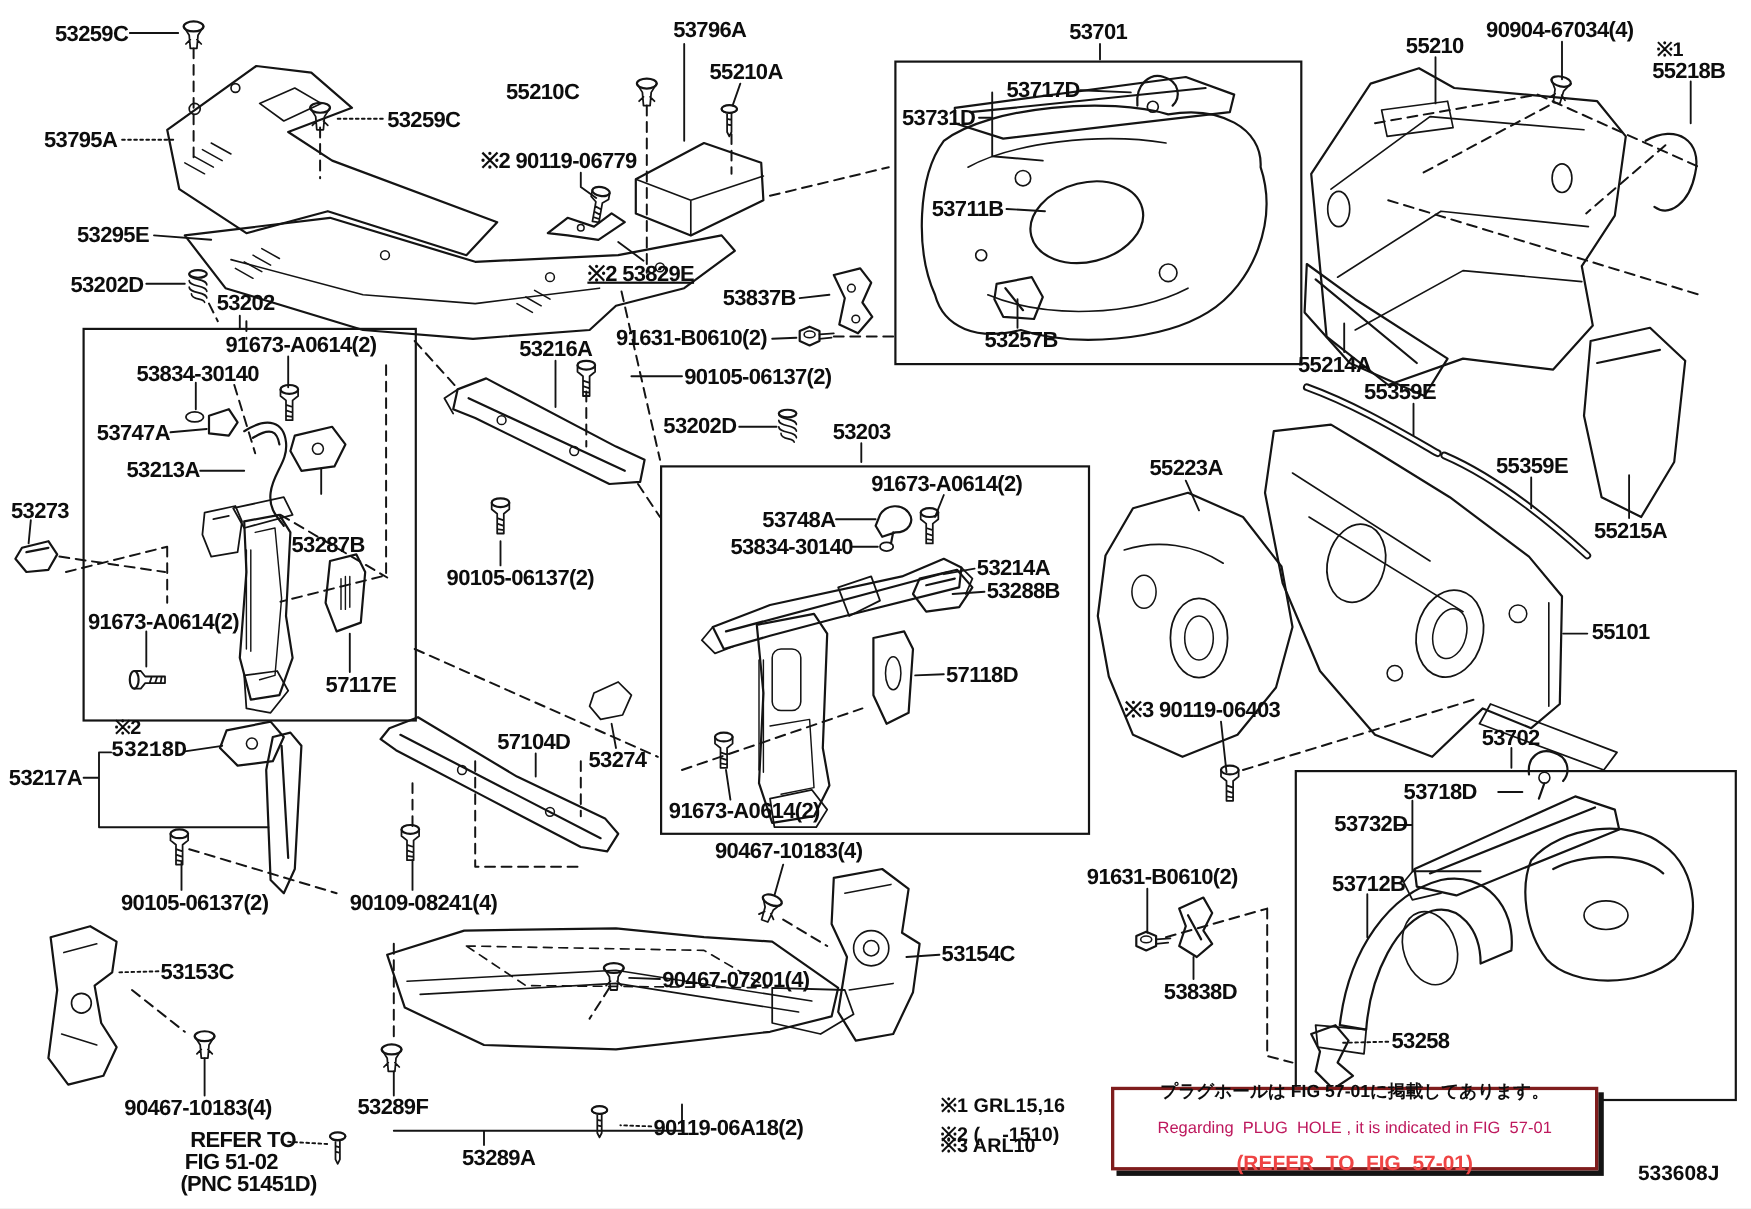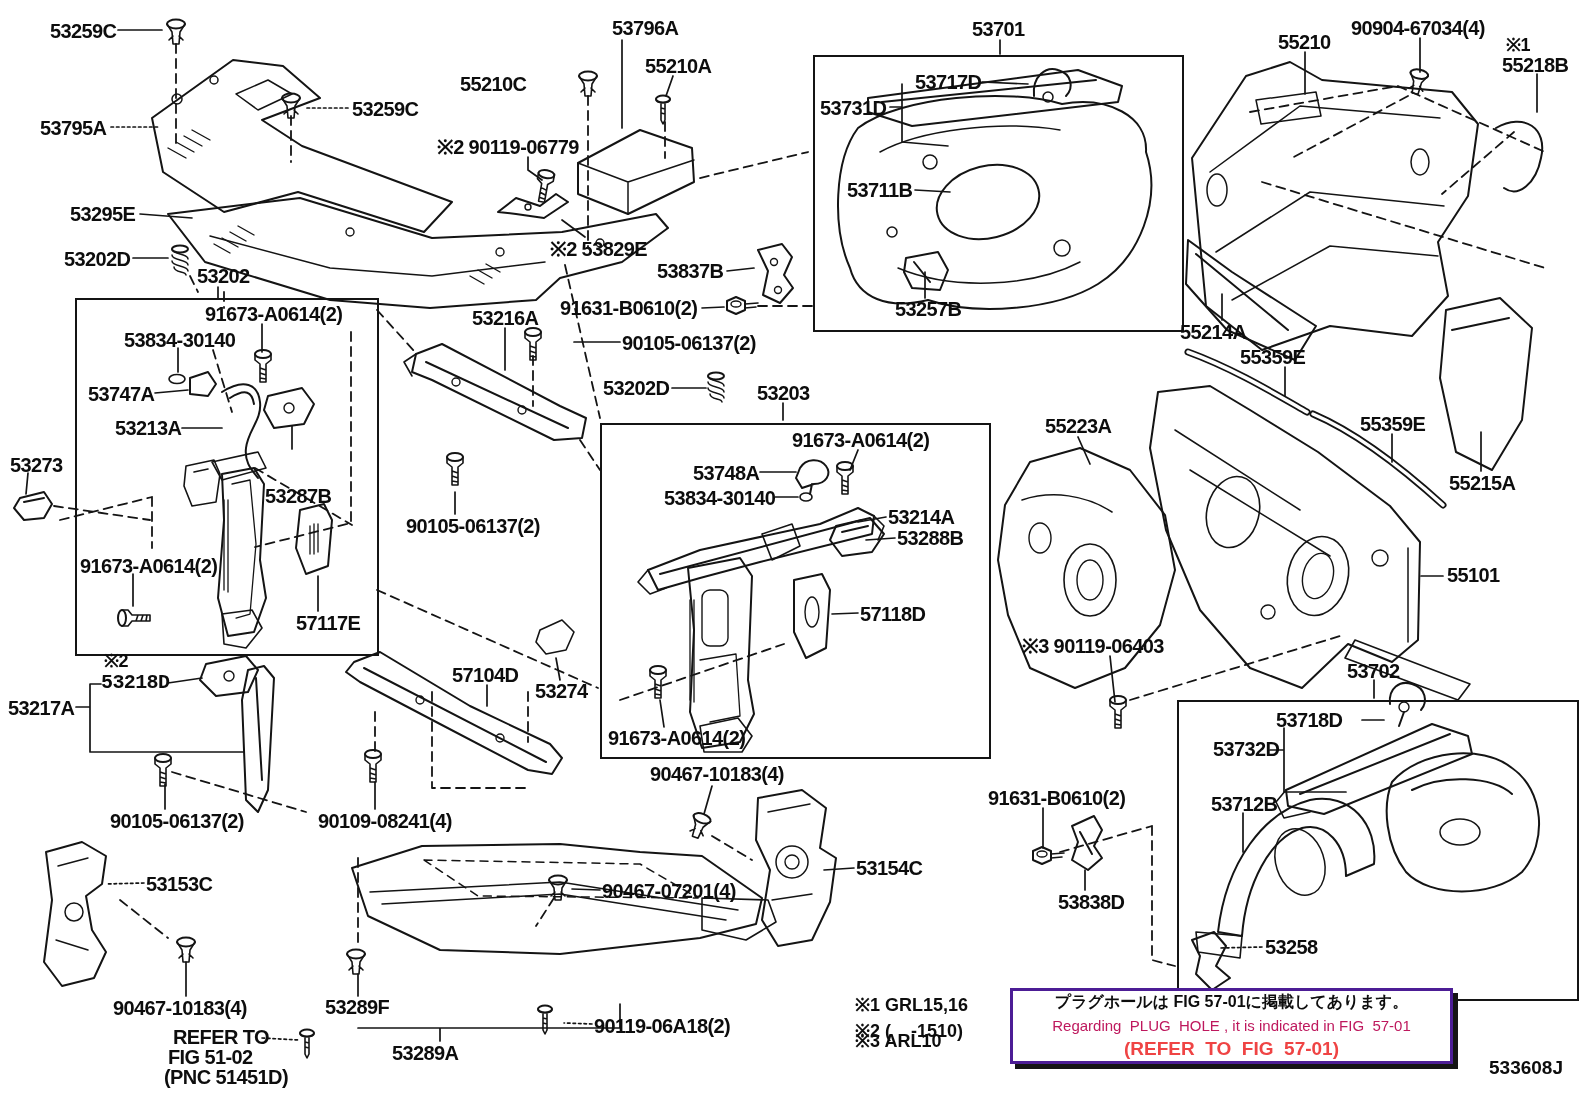--- a/index.html
+++ b/index.html
@@ -3,22 +3,22 @@
 <meta charset="utf-8">
 <style>
   html,body{margin:0;padding:0;background:#777;}
   #stage{position:relative;width:1592px;height:1099px;background:#fff;overflow:hidden;
          font-family:"Liberation Sans",sans-serif;}
   #art{position:absolute;left:0;top:0;}
   .lbl{position:absolute;font-weight:bold;font-size:20px;line-height:1.0;color:#0d0d0d;
        letter-spacing:-0.6px;white-space:pre;}
   .cbox{position:absolute;border:2.5px solid #141414;}
   #noteBox{position:absolute;left:1010px;top:988px;width:437px;height:70px;background:#fff;
-           border:3px solid #4c1d95;box-shadow:5px 5px 0 0 #141414;
-           display:flex;flex-direction:column;justify-content:center;align-items:center;gap:4px;}
+           border:3px solid #7f1d1d;box-shadow:5px 5px 0 0 #141414;
+           display:flex;flex-direction:column;justify-content:center;align-items:center;gap:14px;}
   .nb1{font-weight:bold;font-size:16px;color:#0d0d0d;white-space:pre;}
   .nb2{font-size:15px;color:#be185d;white-space:pre;}
   .nb3{font-weight:bold;font-size:19px;color:#ef4444;white-space:pre;}
   .legendLine{position:absolute;left:855px;font-weight:bold;font-size:18px;color:#0d0d0d;white-space:pre;}
   #drawNum{position:absolute;left:1489px;top:1057px;font-weight:bold;font-size:19px;color:#0d0d0d;}
 </style>
 </head>
 <body>
 
 <div id="stage">
@@ -299,21 +299,21 @@
       <div class="lbl" style="left: 50px; top: 21px;">53259C</div>
       <div class="lbl" style="left: 40px; top: 118px;">53795A</div>
       <div class="lbl" style="left: 352px; top: 99px;">53259C</div>
       <div class="lbl" style="left: 70px; top: 204px;">53295E</div>
       <div class="lbl" style="left: 64px; top: 249px;">53202D</div>
       <div class="lbl" style="left: 197px; top: 266px;">53202</div>
       <div class="lbl" style="left: 612px; top: 18px;">53796A</div>
       <div class="lbl" style="left: 645px; top: 56px;">55210A</div>
       <div class="lbl" style="left: 460px; top: 74px;">55210C</div>
       <div class="lbl" style="left: 437px; top: 137px; text-align: right;">※2 90119-06779</div>
-      <div class="lbl" style="left: 550px; top: 239px;">※2 53829E</div>
+      <div class="lbl" style="left: 534px; top: 239px; text-decoration: underline;">※2 53829E</div>
       <div class="lbl" style="left: 657px; top: 261px;">53837B</div>
       <div class="lbl" style="left: 560px; top: 298px;">91631-B0610(2)</div>
       <div class="lbl" style="left: 972px; top: 19px;">53701</div>
       <div class="lbl" style="left: 915px; top: 72px;">53717D</div>
       <div class="lbl" style="left: 820px; top: 98px;">53731D</div>
       <div class="lbl" style="left: 847px; top: 180px;">53711B</div>
       <div class="lbl" style="left: 895px; top: 299px;">53257B</div>
       <div class="lbl" style="left: 1278px; top: 32px;">55210</div>
       <div class="lbl" style="left: 1351px; top: 18px;">90904-67034(4)</div>
       <div class="lbl" style="left: 1506px; top: 36px; font-size: 18px;">※1</div>
@@ -358,21 +358,21 @@
       <div class="lbl" style="left: 101px; top: 673px; font-family: Liberation Mono, monospace;">53218D</div>
       <div class="lbl" style="left: 8px; top: 698px;">53217A</div>
       <div class="lbl" style="left: 110px; top: 811px;">90105-06137(2)</div>
       <div class="lbl" style="left: 318px; top: 811px;">90109-08241(4)</div>
       <div class="lbl" style="left: 146px; top: 874px;">53153C</div>
       <div class="lbl" style="left: 113px; top: 998px;">90467-10183(4)</div>
       <div class="lbl" style="left: 173px; top: 1027px;">REFER TO</div>
       <div class="lbl" style="left: 168px; top: 1047px;">FIG 51-02</div>
       <div class="lbl" style="left: 164px; top: 1067px;">(PNC 51451D)</div>
       <div class="lbl" style="left: 325px; top: 997px;">53289F</div>
-      <div class="lbl" style="left: 392px; top: 1043px;">53289A</div>
+      <div class="lbl" style="left: 420px; top: 1043px;">53289A</div>
       <div class="lbl" style="left: 594px; top: 1016px;">90119-06A18(2)</div>
       <div class="lbl" style="left: 602px; top: 881px;">90467-07201(4)</div>
       <div class="lbl" style="left: 650px; top: 764px;">90467-10183(4)</div>
       <div class="lbl" style="left: 856px; top: 858px;">53154C</div>
     </div>
 
   <div class="legendLine" style="top:992px">※1 GRL15,16</div>
   <div class="legendLine" style="top:1018px">※2 (    -1510)</div>
   <div class="legendLine" style="top:1028px">※3 ARL10</div>
 

